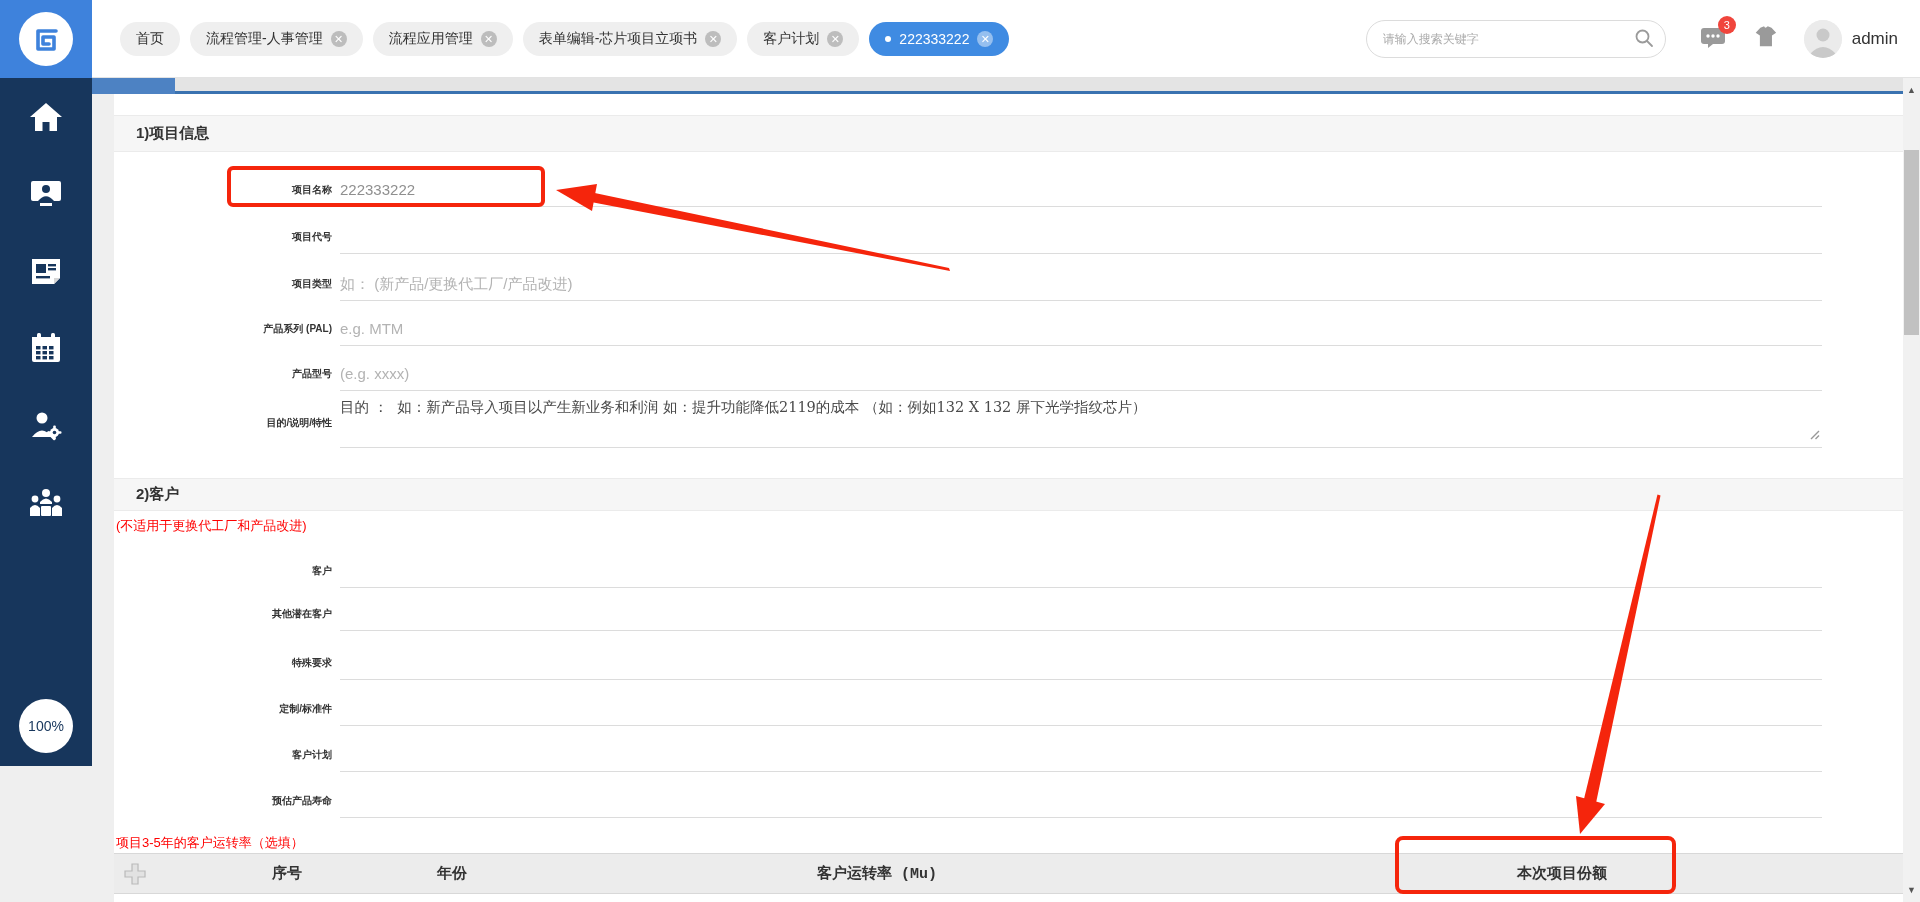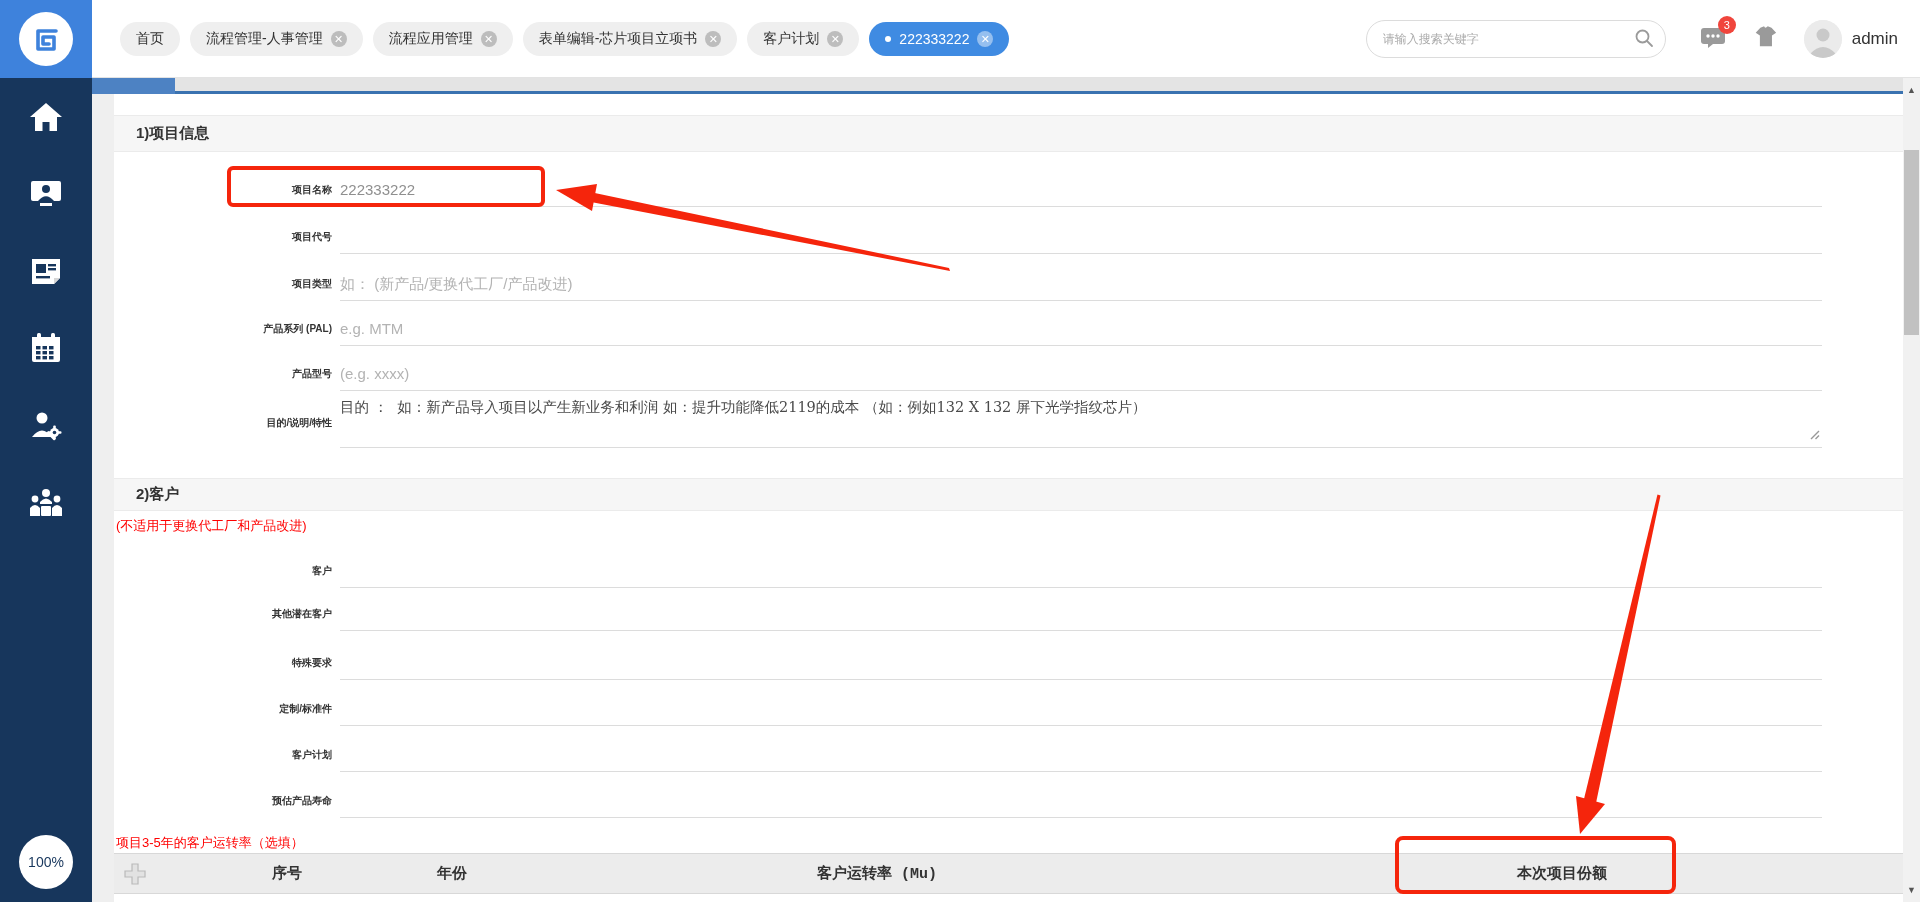--- a/index.html
+++ b/index.html
@@ -35,21 +35,21 @@
 
   .top-ic { position:relative; margin-right:26px; cursor:pointer; }
   .badge { position:absolute; top:-9px; right:-10px; min-width:18px; height:18px;
     background:#f0453c; color:#fff; border-radius:9px; font-size:11px;
     line-height:18px; text-align:center; padding:0 4px; }
   .avatar { width:38px; height:38px; border-radius:50%; background:#ebebeb;
     overflow:hidden; margin-right:10px; }
   .username { font-size:17px; color:#333; }
 
   
-  .sidebar { position:absolute; left:0; top:78px; width:92px; height:824px;
+  .sidebar { position:absolute; left:0; top:78px; width:92px; height:688px;
     background:#17365c; }
   .side-ic { width:92px; height:77px; display:flex; align-items:center;
     justify-content:center; cursor:pointer; }
   .zoom-pill { position:absolute; left:19px; bottom:13px; width:54px; height:54px;
     background:#fff; border-radius:50%; display:flex; align-items:center;
     justify-content:center; font-size:14px; color:#17365c; }
 
   
   .content { position:absolute; left:92px; top:78px; width:1811px; height:824px;
     background:#efefef; }

